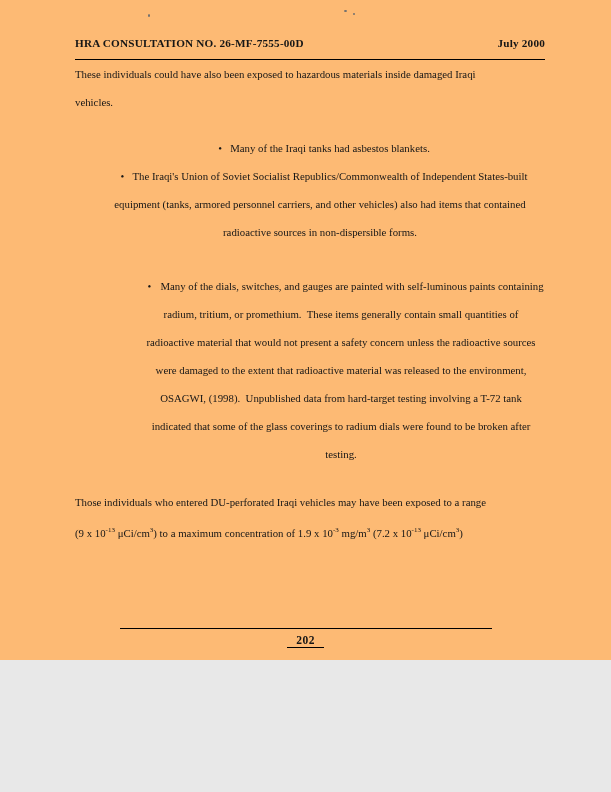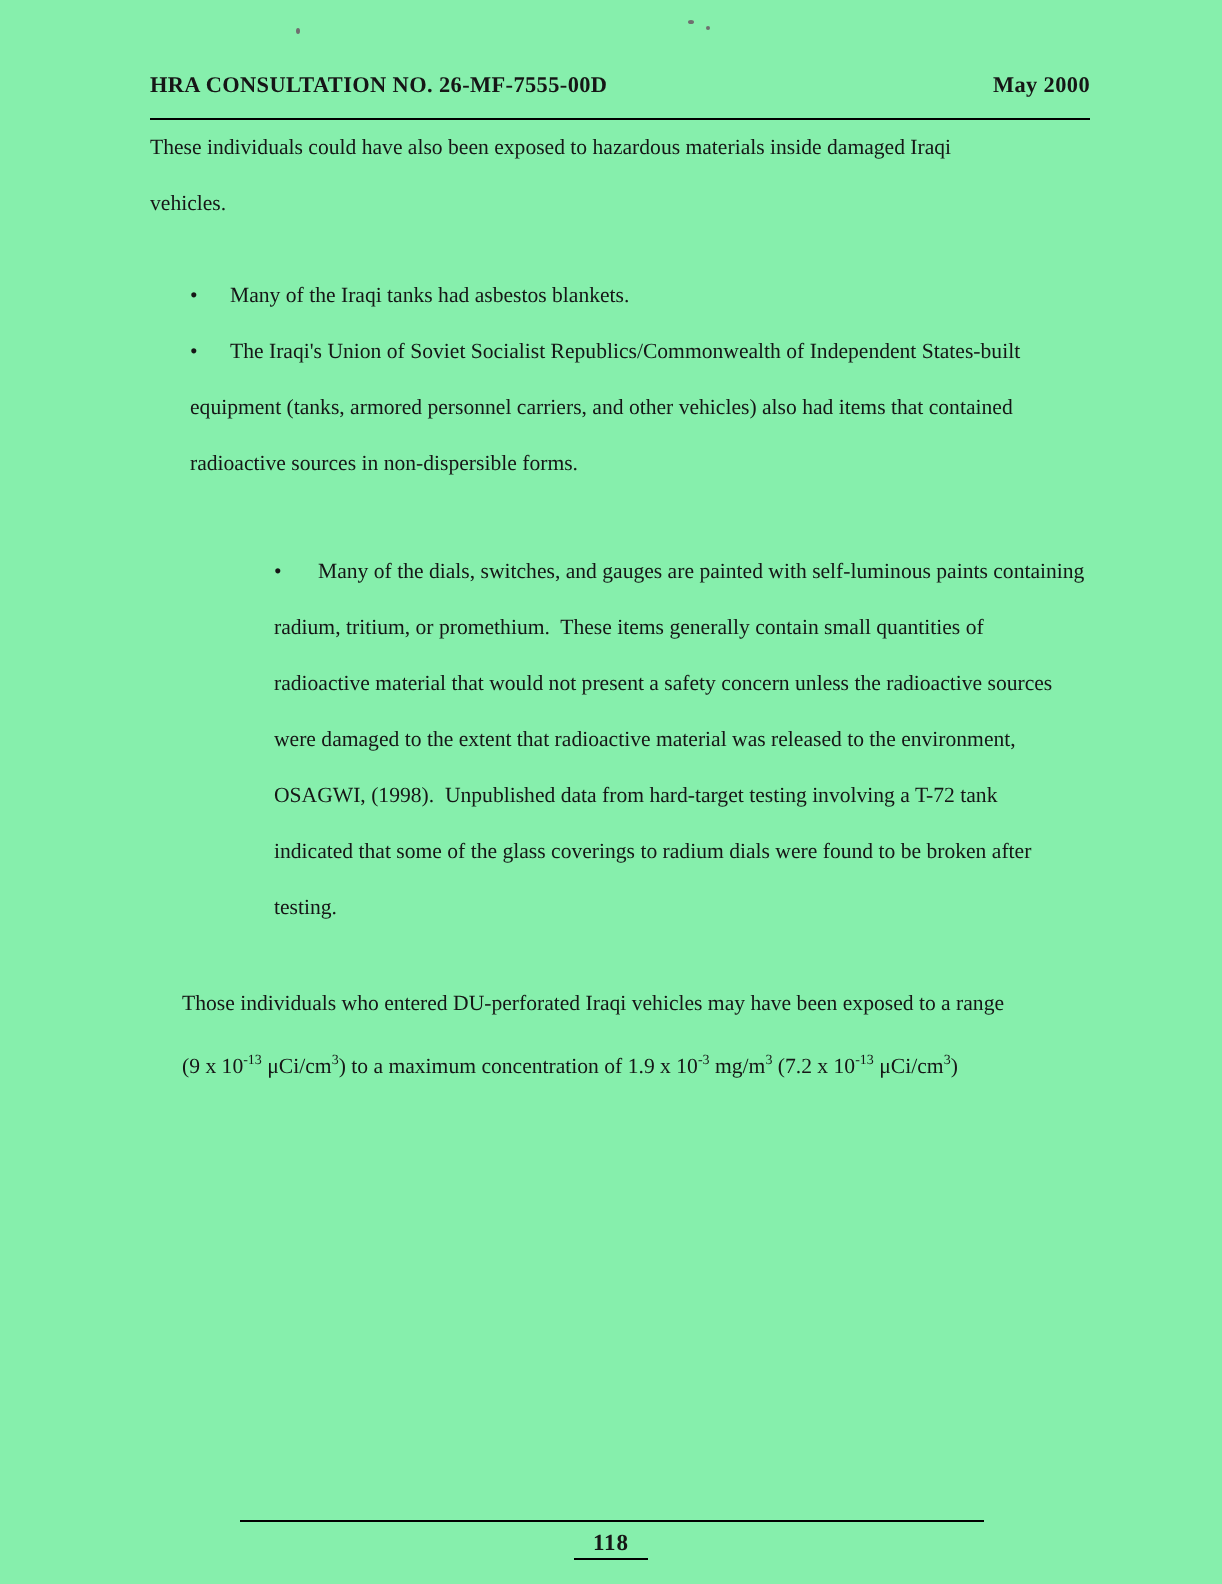--- a/index.html
+++ b/index.html
@@ -3,23 +3,23 @@
 <meta charset="utf-8">
 <style>
   html, body {
     margin: 0;
     padding: 0;
     background: #e8e8e8;
   }
   .page {
     position: relative;
     width: 611px;
-    height: 792px;
+    height: 660px;
     margin: 0 auto;
-    background: #86efac;
+    background: #fdba74;
     font-family: "Liberation Serif", "DejaVu Serif", serif;
     font-size: 10.8px;
     color: #161616;
     box-sizing: border-box;
     padding: 36px 66px 0 75px;
     overflow: hidden;
   }
   .header {
     display: flex;
     justify-content: space-between;
@@ -31,35 +31,34 @@
   .header-rule {
     border: none;
     border-top: 1.5px solid #000;
     margin-top: 9px;
   }
   .lines {
     white-space: pre;
     line-height: 28px;
   }
   .intro { }
-  .item { line-height: 28px; }
+  .item { line-height: 28px; text-align: center; }
   .marker {
     display: inline-block;
     line-height: 28px;
   }
   .m1 { width: 20px; }
   .m2 { width: 22px; }
   .l1 { margin-top: 18px; margin-left: 20px; }
   .l2 { margin-top: 26px; margin-left: 62px; }
   .l2 .item + .item { margin-top: 35px; }
   .closing { margin-top: 20px; }
   .rich-line {
     white-space: pre;
     line-height: 28px;
-    margin-left: 16px;
   }
   sup {
     font-size: 7px;
     vertical-align: super;
   }
   .footer {
     position: absolute;
     left: 0;
     right: 0;
     bottom: 12px;
@@ -93,21 +92,21 @@
 <body>
 
 <div class="page">
 
   <div class="speck s1"></div>
   <div class="speck s2"></div>
   <div class="speck s3"></div>
 
   <div class="header">
     <span>HRA CONSULTATION NO. 26-MF-7555-00D</span>
-    <span>May 2000</span>
+    <span>July 2000</span>
   </div>
   <div class="header-rule"></div>
 
   <div class="intro lines">These individuals could have also been exposed to hazardous materials inside damaged Iraqi
 vehicles.</div>
 
   <div class="l1">
     <div class="item"><span class="marker m1">•</span><span class="lines">Many of the Iraqi tanks had asbestos blankets.</span></div>
     <div class="item"><span class="marker m1">•</span><span class="lines">The Iraqi's Union of Soviet Socialist Republics/Commonwealth of Independent States-built
 equipment (tanks, armored personnel carriers, and other vehicles) also had items that contained
@@ -124,16 +123,16 @@
 testing.</span></div>
   </div>
 
   <div class="closing">
       <div class="rich-line"><span>Those individuals who entered DU-perforated Iraqi vehicles may have been exposed to a range</span></div>
       <div class="rich-line"><span>(9 x 10</span><sup>-13</sup><span> μCi/cm</span><sup>3</sup><span>) to a maximum concentration of 1.9 x 10</span><sup>-3</sup><span> mg/m</span><sup>3</sup><span> (7.2 x 10</span><sup>-13</sup><span> μCi/cm</span><sup>3</sup><span>)</span></div>
     </div>
 
   <div class="footer">
     <div class="footer-rule"></div>
-    <span class="pagenum">118</span>
+    <span class="pagenum">202</span>
   </div>
 
 </div>
 
 </body></html>

